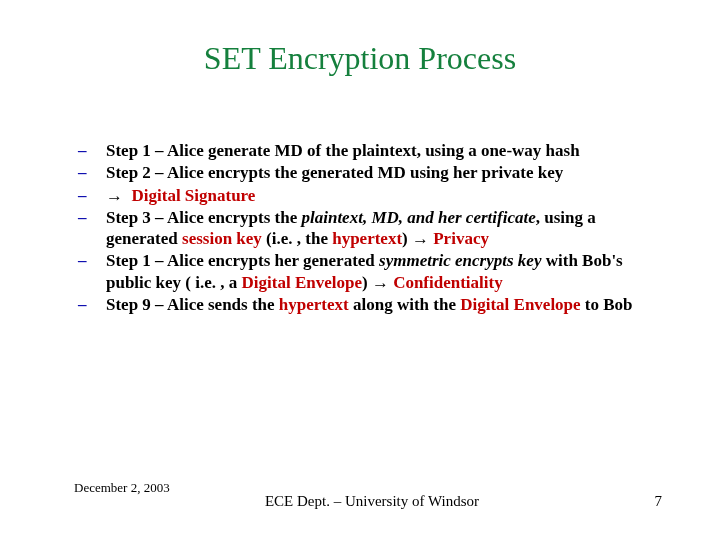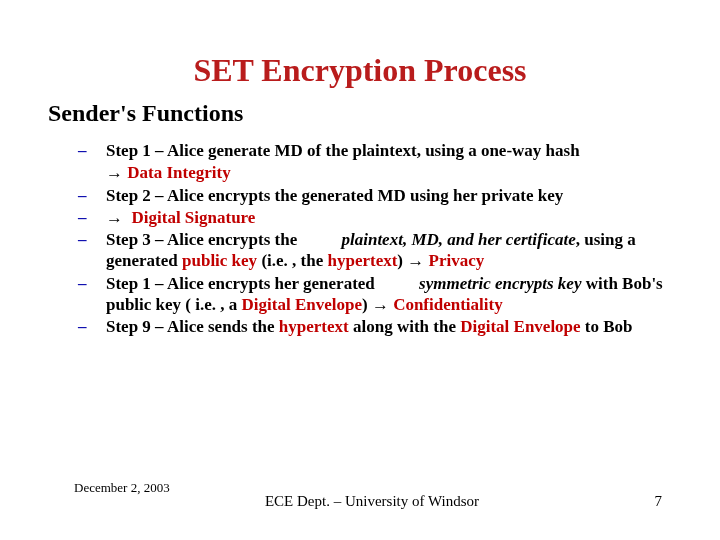--- a/index.html
+++ b/index.html
@@ -13,27 +13,27 @@
     overflow: hidden;
   }
   .slide {
     position: relative;
     width: 720px;
     height: 540px;
     box-sizing: border-box;
   }
   .title {
     position: absolute;
-    top: 52px;
+    top: 40px;
     left: 0;
     width: 100%;
     text-align: center;
     font-size: 32px;
-    font-weight: bold;
-    color: #b91c1c;
+    font-weight: normal;
+    color: #15803d;
   }
   .subtitle {
     position: absolute;
     top: 100px;
     left: 48px;
     font-size: 24px;
     font-weight: bold;
     color: #000;
   }
   .bullets {
@@ -75,66 +75,58 @@
     width: 100%;
     text-align: center;
     font-size: 15px;
   }
   .footer-pno {
     position: absolute;
     bottom: 30px;
     right: 58px;
     font-size: 15px;
   }
-  i { font-style: italic; margin-left: 40px; }
+  i { font-style: italic; }
 </style>
 </head>
 <body>
 
 <div class="slide">
 
   <div class="title">SET Encryption Process</div>
-  <div class="subtitle">Sender's Functions</div>
 
   <div class="bullets">
 
     <div class="bi">
       <div class="dash">–</div>
       <div class="content">
         <span>Step 1 – Alice generate MD of the plaintext, using a one-way hash</span>
       </div>
     </div>
 
-    <div class="bi">
-      <div class="dash"></div>
-      <div class="content">
-        <span class="arrow">→</span>
-        <span class="red">Data Integrity</span>
-      </div>
-    </div>
 
     <div class="bi">
       <div class="dash">–</div>
       <div class="content">
         <span>Step 2 – Alice encrypts the generated MD using her private key</span>
       </div>
     </div>
 
     <div class="bi">
       <div class="dash">–</div>
       <div class="content">
         <span class="arrow">→</span>
         <span>&nbsp;</span><span class="red">Digital Signature</span>
       </div>
     </div>
 
     <div class="bi">
       <div class="dash">–</div>
       <div class="content">
-        <span>Step 3 – Alice encrypts the </span><i>plaintext, MD, and her certificate</i><span>, using a generated </span><span class="red">public key</span><span> (i.e. , the </span><span class="red">hypertext</span><span>) </span><span class="arrow">→</span><span>&nbsp;</span><span class="red">Privacy</span>
+        <span>Step 3 – Alice encrypts the </span><i>plaintext, MD, and her certificate</i><span>, using a generated </span><span class="red">session key</span><span> (i.e. , the </span><span class="red">hypertext</span><span>) </span><span class="arrow">→</span><span>&nbsp;</span><span class="red">Privacy</span>
       </div>
     </div>
 
     <div class="bi">
       <div class="dash">–</div>
       <div class="content">
         <span>Step 1 – Alice encrypts her generated </span><i>symmetric encrypts key</i><span> with Bob's public key ( i.e. , a </span><span class="red">Digital Envelope</span><span>) </span><span class="arrow">→</span><span>&nbsp;</span><span class="red">Confidentiality</span>
       </div>
     </div>
 

